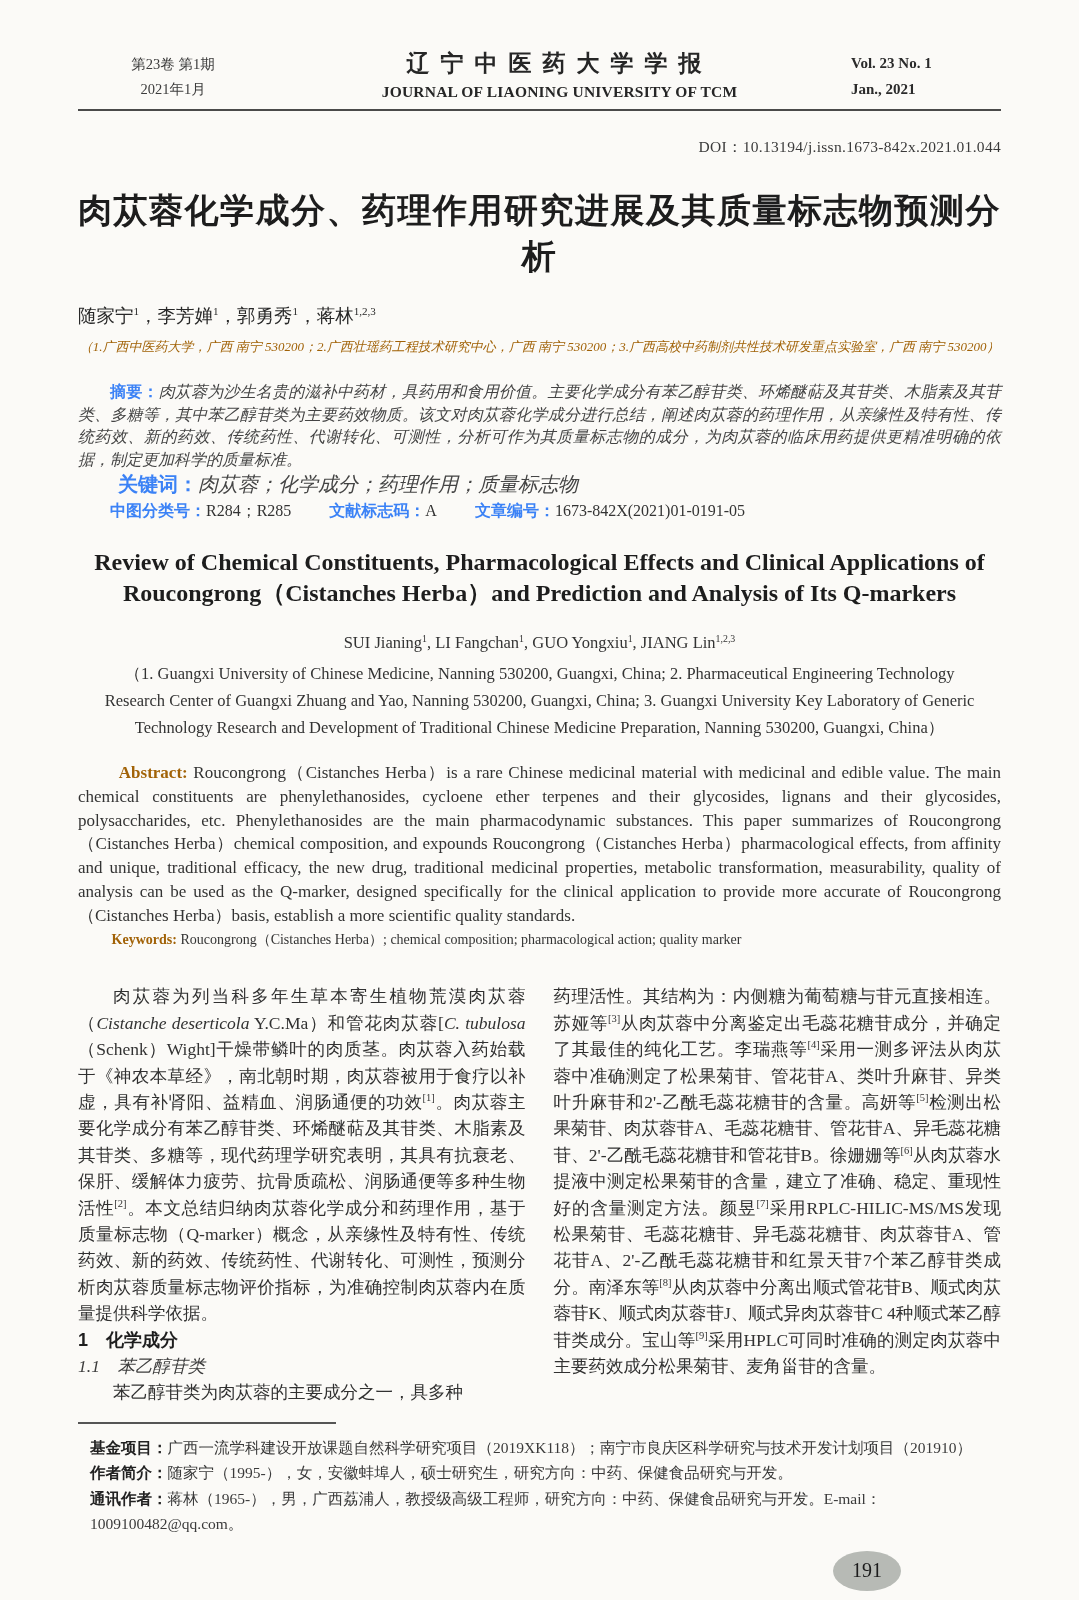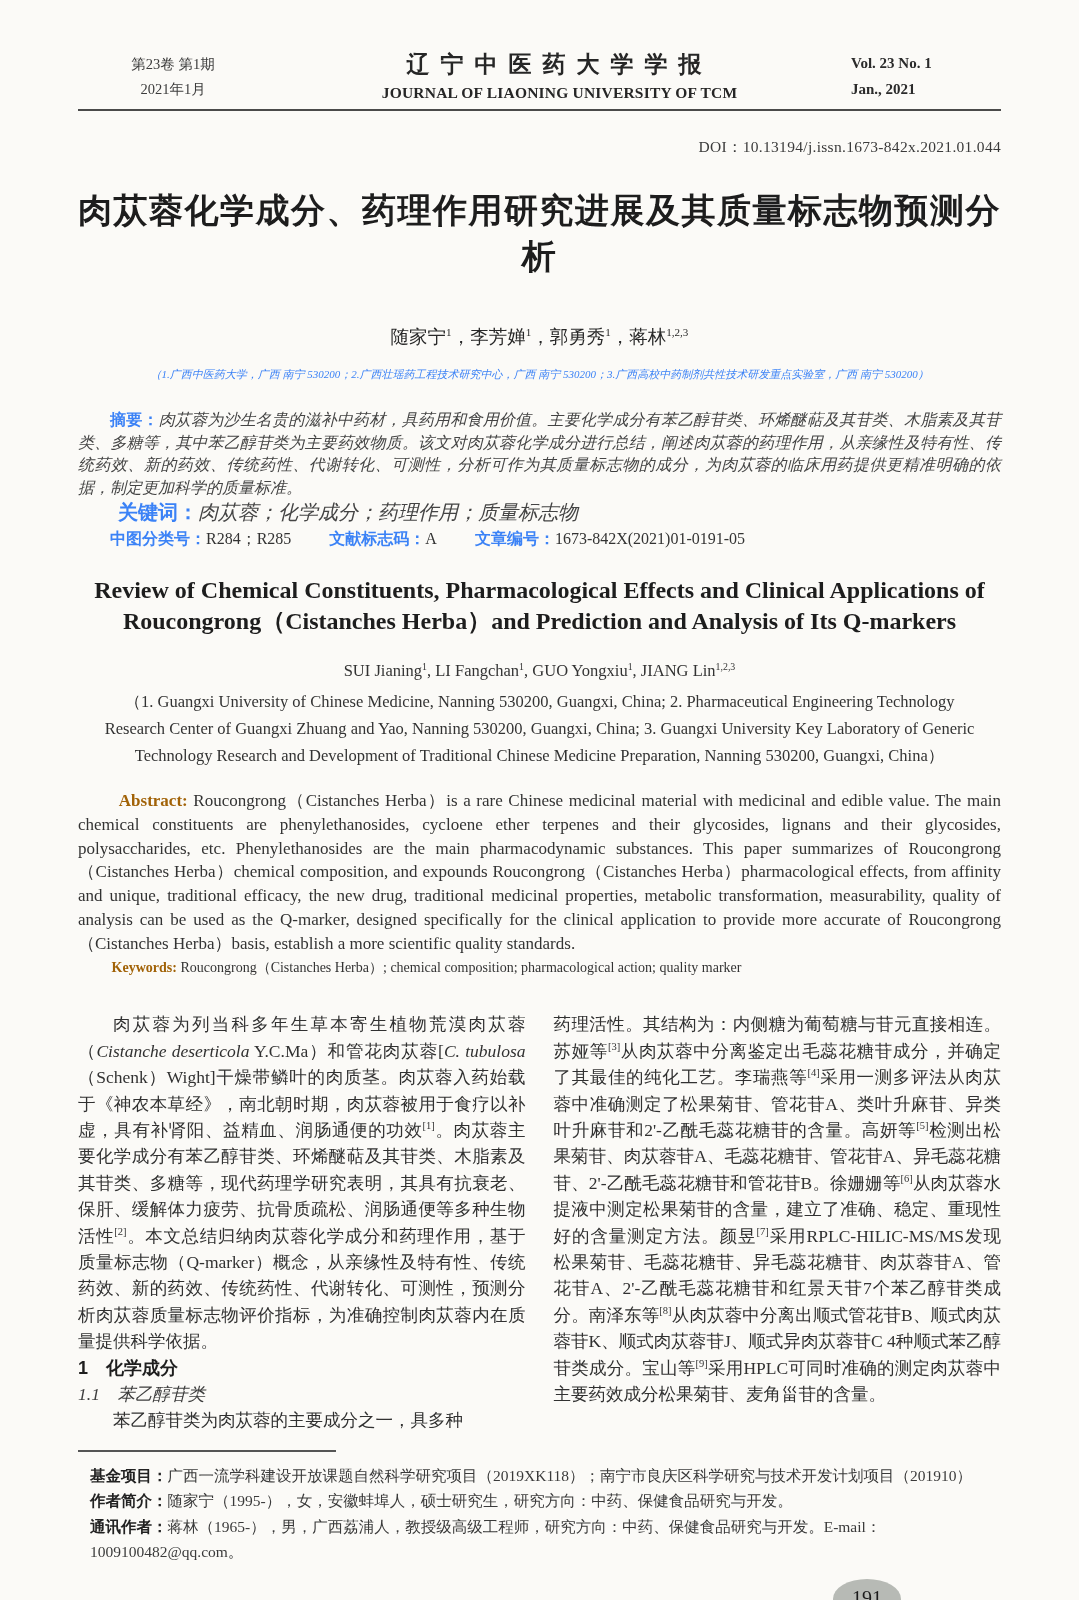--- a/index.html
+++ b/index.html
@@ -7,35 +7,35 @@
   body {
     height:1600px;
     background:#fbfaf7;
     color:#2f2f2f;
     font-family:"Liberation Serif","DejaVu Serif",serif;
     overflow:hidden;
   }
   .page { padding:48px 78px 0 78px; height:1600px; position:relative; }
 
   
-  .jheader { display:flex; align-items:flex-end; }
+  .jheader { display:flex; align-items:flex-start; }
   .jheader .left { width:190px; text-align:center; font-size:14.5px; line-height:25px; color:#3c3c3c; padding-top:4px; }
   .jheader .center { flex:1; text-align:center; }
   .journal-cn { font-size:23px; font-weight:bold; letter-spacing:11px; color:#262626; font-family:"Liberation Sans","DejaVu Sans",sans-serif; }
   .journal-en { font-size:15.5px; font-weight:bold; margin-top:4px; letter-spacing:0.2px; color:#262626; }
   .jheader .right { width:150px; font-size:15px; font-weight:bold; line-height:26px; color:#2b2b2b; padding-top:2px; }
   .header-rule { border-bottom:2.5px solid #4a4a4a; margin-top:7px; }
 
   .doi-line { text-align:right; font-size:15.5px; color:#3a3a3a; margin-top:26px; letter-spacing:0.3px; }
 
   
   .title-cn { margin-top:30px; text-align:center; font-size:34px; font-weight:700; letter-spacing:1.5px; color:#1d1d1d;
               font-family:"Liberation Sans","DejaVu Sans",sans-serif; }
-  .authors-cn { margin-top:44px; text-align:center; font-size:18.5px; color:#282828; }
-  .affil-cn { margin-top:13px; text-align:center; font-size:11px; line-height:25px; font-style:italic; color:#3b82f6; }
+  .authors-cn { margin-top:23px; font-size:18.5px; color:#282828; }
+  .affil-cn { margin-top:6px; text-align:center; font-size:13px; line-height:25px; font-style:italic; color:#a16207; }
 
   sup { font-size:0.6em; vertical-align:super; line-height:0; }
 
   
   .abs-cn { margin-top:22px; font-size:16px; line-height:22.5px; text-align:justify; text-indent:2em; font-style:italic; color:#444; }
   .kw-cn  { font-size:20px; line-height:23px; text-indent:2em; font-style:italic; color:#444; margin-top:2px; }
   .label-cn { font-style:normal; font-weight:bold; color:#3b82f6;
               font-family:"Liberation Sans","DejaVu Sans",sans-serif; }
   .clc-row { font-size:16px; line-height:24px; text-indent:2em; margin-top:3px; color:#333; }
   .clc-row .grp { margin-right:38px; }

